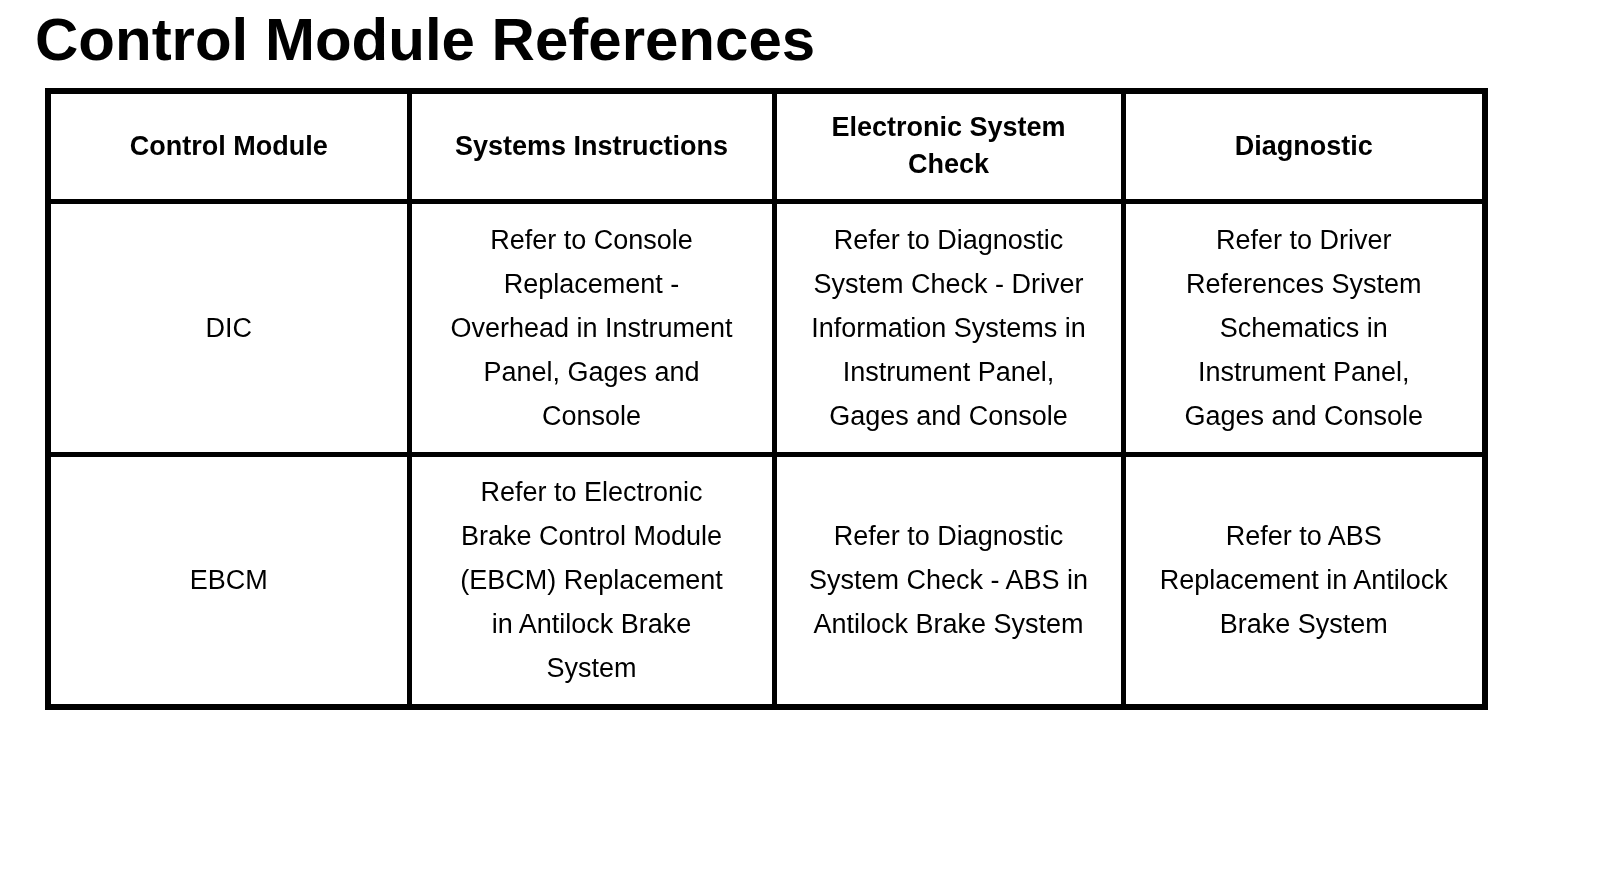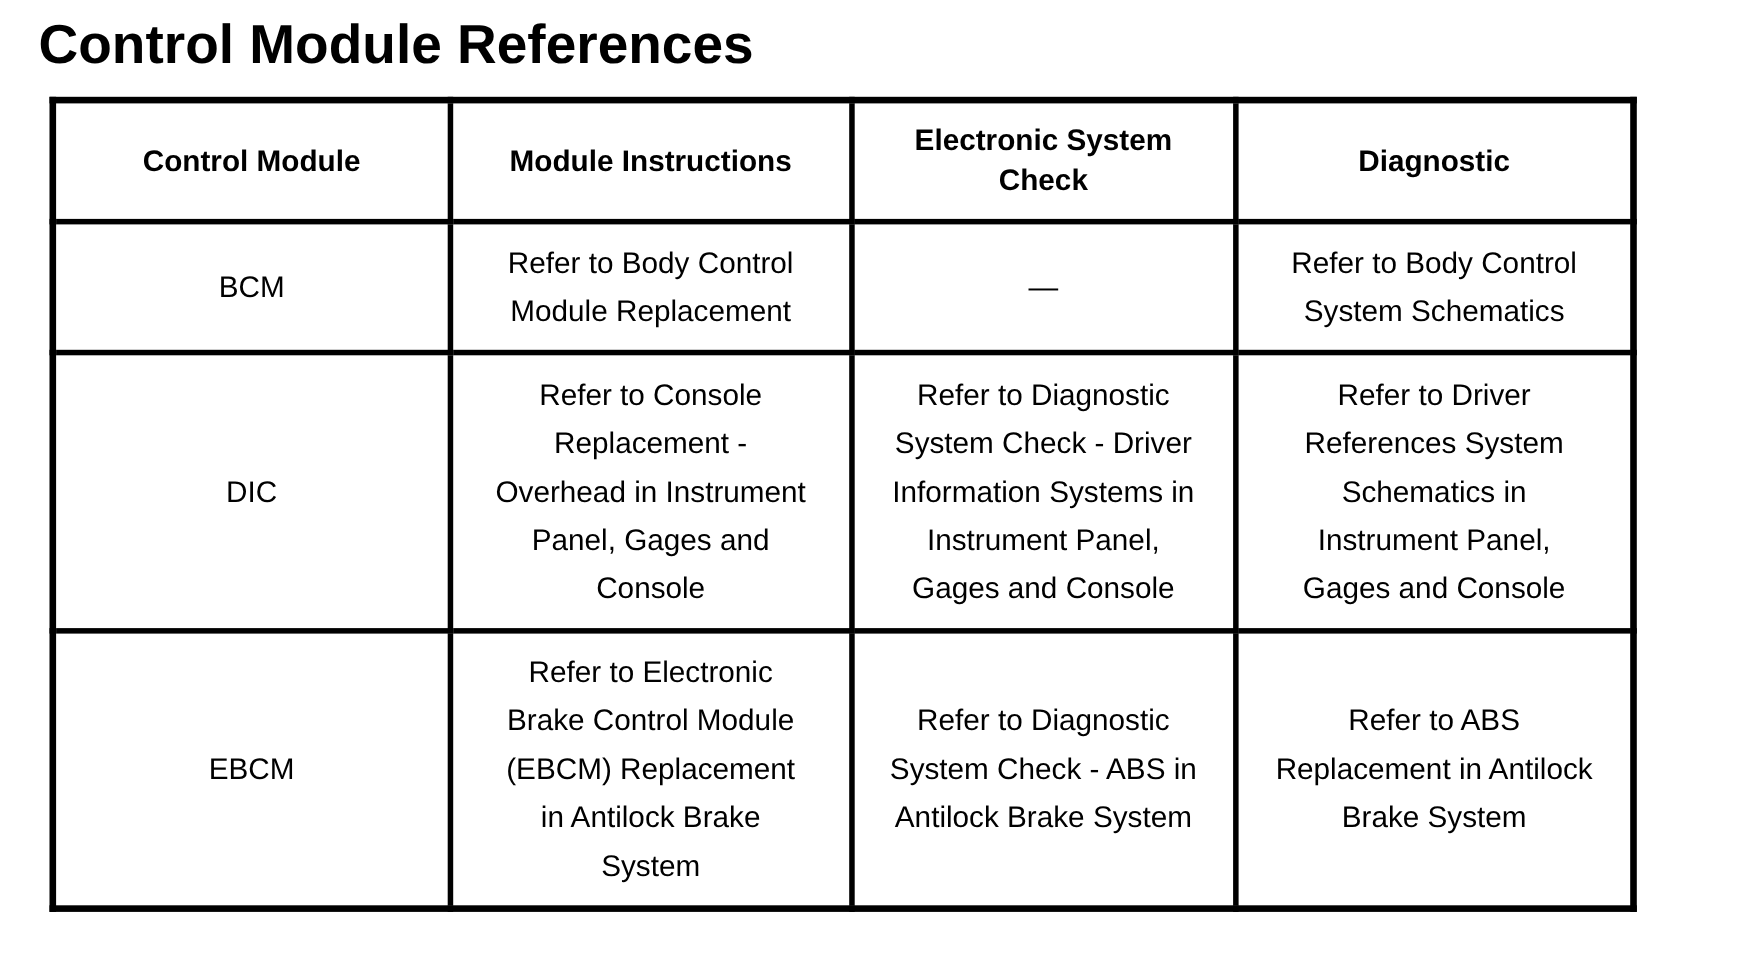--- a/index.html
+++ b/index.html
@@ -11,21 +11,21 @@
   }
   .page {
     position: relative;
     width: 1600px;
     height: 872px;
     background: #ffffff;
     overflow: hidden;
   }
   .page-title {
     margin: 11px 0 0 35px;
-    font-size: 50px;
+    font-size: 60px;
     line-height: 58px;
     font-weight: bold;
     letter-spacing: 0;
   }
   table.cmr-table {
     margin: 19px 0 0 45px;
     width: 1437px;
     table-layout: fixed;
     border-collapse: collapse;
     border: 6px solid #000000;
@@ -65,35 +65,27 @@
   <table class="cmr-table">
     <colgroup>
       <col style="width:361px">
       <col style="width:365px">
       <col style="width:349px">
       <col style="width:362px">
     </colgroup>
     <thead>
       <tr class="header-row">
         <th>Control Module</th>
-        <th>Module Instructions</th>
+        <th>Systems Instructions</th>
         <th>Electronic System
 Check</th>
         <th>Diagnostic</th>
       </tr>
     </thead>
     <tbody>
-      <tr class="row-bcm">
-        <td>BCM</td>
-        <td>Refer to Body Control
-Module Replacement</td>
-        <td>—</td>
-        <td>Refer to Body Control
-System Schematics</td>
-      </tr>
       <tr class="row-dic">
         <td>DIC</td>
         <td>Refer to Console
 Replacement -
 Overhead in Instrument
 Panel, Gages and
 Console</td>
         <td>Refer to Diagnostic
 System Check - Driver
 Information Systems in

